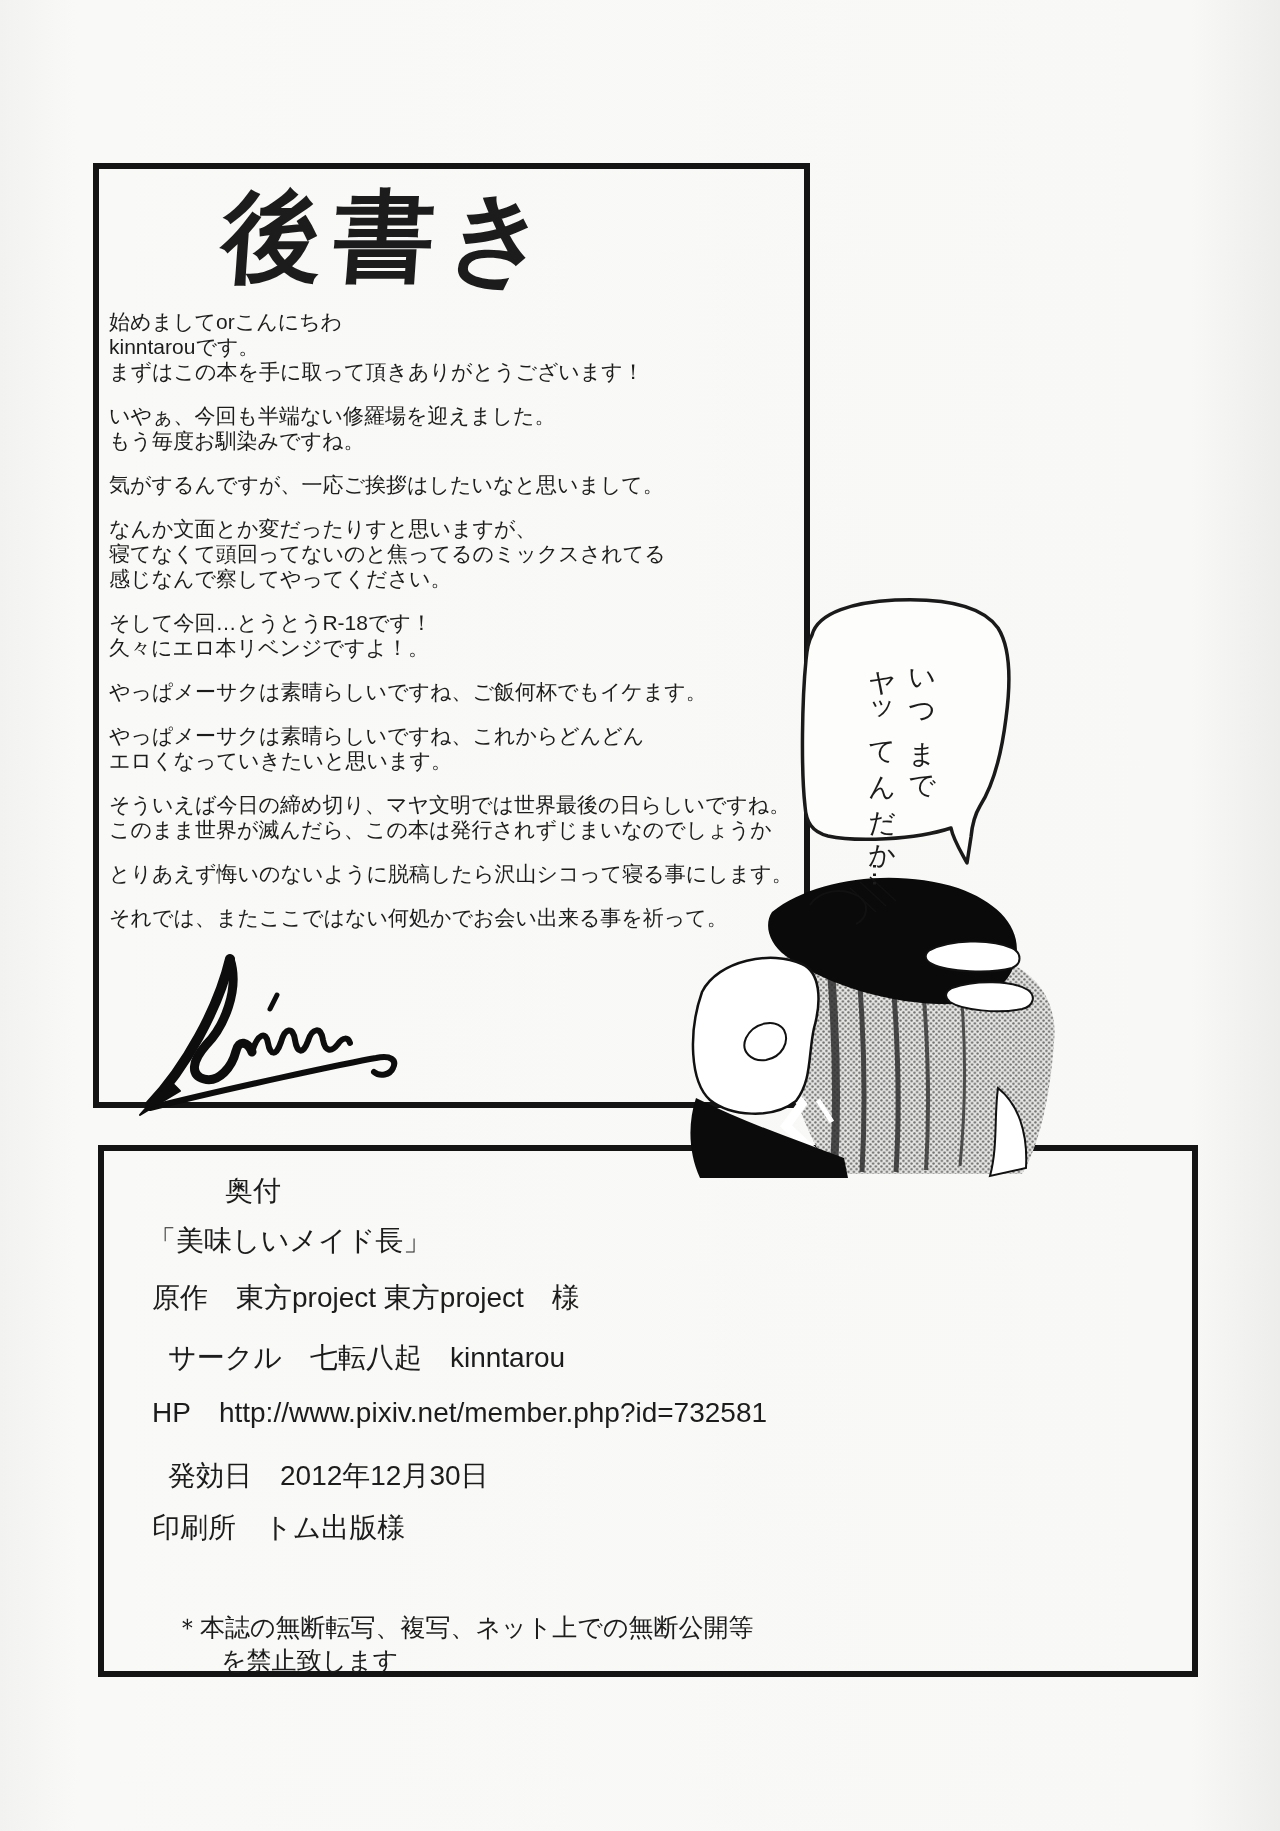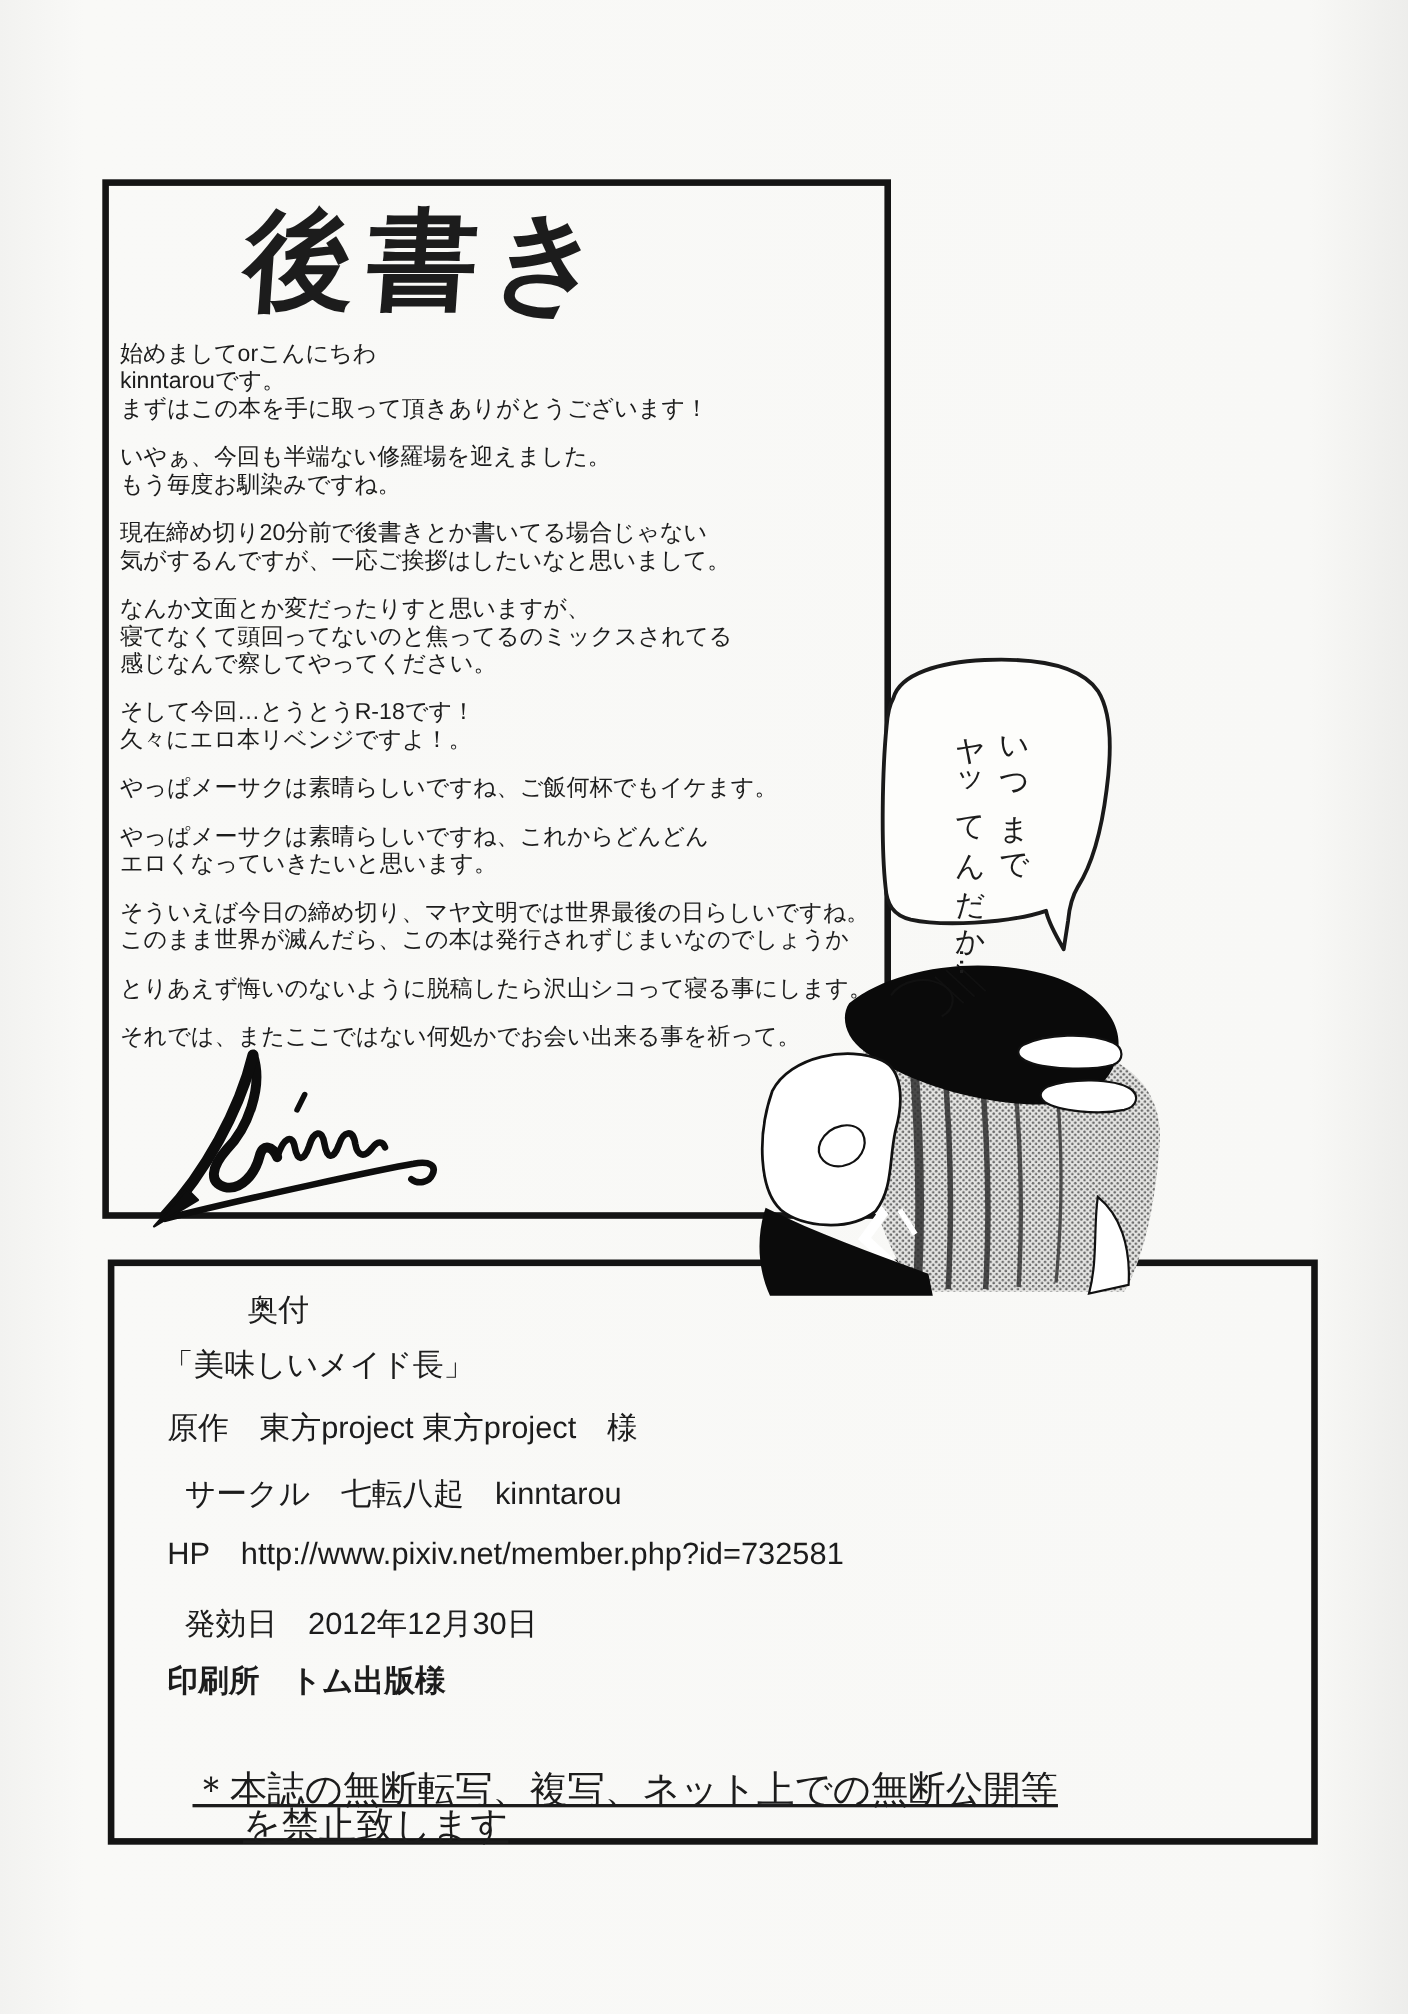--- a/index.html
+++ b/index.html
@@ -25,21 +25,21 @@
   }
   .aw-body { position:absolute; left:10px; top:140px; font-size:21px; line-height:25px; }
   .aw-para { margin:0 0 19px 0; }
   .aw-line { white-space:nowrap; }
 
   .col-line { position:absolute; font-size:28px; white-space:nowrap; }
   .col-label { display:inline-block; }
   .col-value { display:inline-block; margin-left:28px; }
   .notice {
     position:absolute; font-family:"Liberation Serif","DejaVu Serif",serif;
-    font-size:34px; line-height:33px; white-space:nowrap;text-decoration:underline;
+    font-size:25px; line-height:33px; white-space:nowrap;
   }
   .notice-l2 { margin-left:46px; }
 
   .sketch-svg { position:absolute; left:660px; top:560px; width:420px; height:620px; z-index:3; }
   .signature-svg { position:absolute; left:100px; top:945px; width:320px; height:185px; z-index:2; }
 
   .bubble-text {
     position:absolute; left:850px; top:652px; width:92px; height:230px; z-index:4;
     writing-mode:vertical-rl;
     font-size:27px; letter-spacing:4px; line-height:40px;
@@ -58,21 +58,20 @@
       <div class="aw-para">
         <div class="aw-line">始めましてorこんにちわ</div>
         <div class="aw-line">kinntarouです。</div>
         <div class="aw-line">まずはこの本を手に取って頂きありがとうございます！</div>
       </div>
       <div class="aw-para">
         <div class="aw-line">いやぁ、今回も半端ない修羅場を迎えました。</div>
         <div class="aw-line">もう毎度お馴染みですね。</div>
       </div>
       <div class="aw-para">
-        <div class="aw-line">現在締め切り20分前で後書きとか書いてる場合じゃない</div>
         <div class="aw-line">気がするんですが、一応ご挨拶はしたいなと思いまして。</div>
       </div>
       <div class="aw-para">
         <div class="aw-line">なんか文面とか変だったりすと思いますが、</div>
         <div class="aw-line">寝てなくて頭回ってないのと焦ってるのミックスされてる</div>
         <div class="aw-line">感じなんで察してやってください。</div>
       </div>
       <div class="aw-para">
         <div class="aw-line">そして今回…とうとうR-18です！</div>
         <div class="aw-line">久々にエロ本リベンジですよ！。</div>
@@ -163,21 +162,21 @@
     </div>
     <div class="col-line" style="left:64px; top:188px;">
       <span class="col-label">サークル</span><span class="col-value">七転八起　kinntarou</span>
     </div>
     <div class="col-line" style="left:48px; top:246px;">
       <span class="col-label">HP</span><span class="col-value">http://www.pixiv.net/member.php?id=732581</span>
     </div>
     <div class="col-line" style="left:64px; top:306px;">
       <span class="col-label">発効日</span><span class="col-value">2012年12月30日</span>
     </div>
-    <div class="col-line" style="left:48px; top:358px;font-weight:bold;">
+    <div class="col-line" style="left:48px; top:358px;">
       <span class="col-label">印刷所</span><span class="col-value">トム出版様</span>
     </div>
 
     <div class="notice" style="left:71px; top:460px;">
       <div>＊本誌の無断転写、複写、ネット上での無断公開等</div>
       <div class="notice-l2">を禁止致します</div>
     </div>
   </div>
 
 </div>

